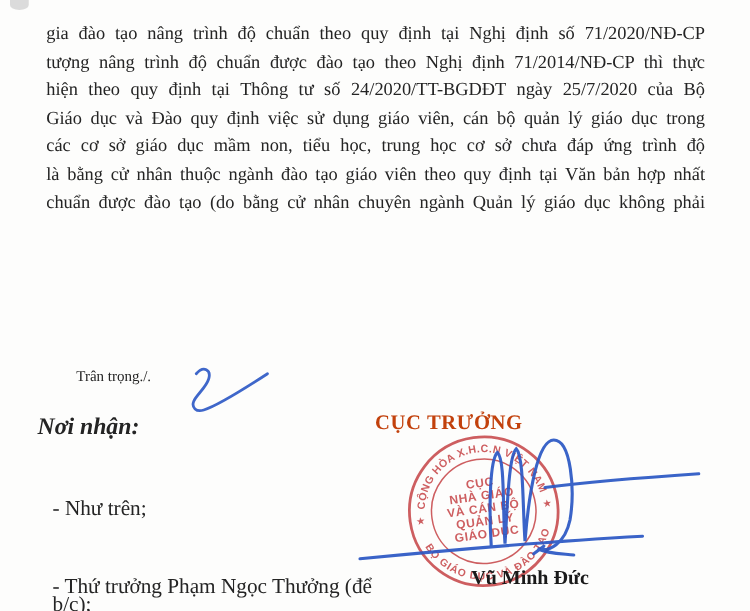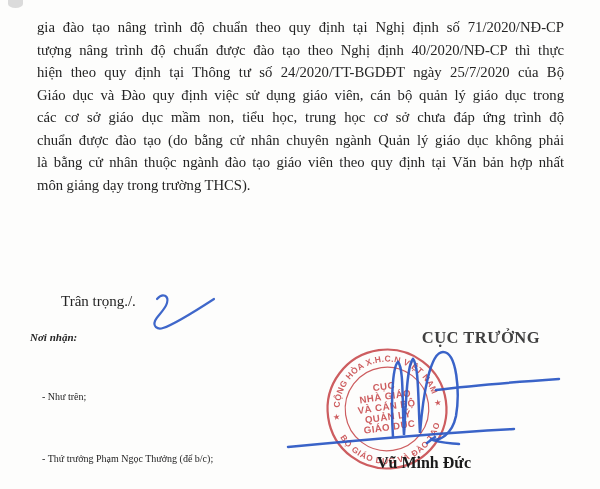--- a/index.html
+++ b/index.html
@@ -24,60 +24,59 @@
     font-size:14.7px;
     text-align:justify;text-align-last:justify;
     overflow:hidden;white-space:nowrap;
     word-spacing:-0.2px;
   }
   .line.last{
     text-align:left;text-align-last:left;white-space:normal;
   }
   .closing{
     position:absolute;left:61px;top:291px;
-    font-size:15px;line-height:20px;
+    font-size:12px;line-height:20px;
   }
   .paraph-svg{position:absolute;left:142px;top:289px;}
   .recipients{position:absolute;left:30px;top:331px;width:280px;}
   .recipients .heading{
-    font-weight:bold;font-style:italic;font-size:11px;margin-bottom:4px;
+    font-weight:bold;font-style:italic;font-size:19px;margin-bottom:4px;
   }
   .recipients .item{
-    font-size:10px;line-height:15.6px;padding-left:12px;margin-top:46px;
+    font-size:17px;line-height:15.6px;padding-left:12px;margin-top:46px;
   }
   .sign-title{
     position:absolute;left:300px;top:328px;width:240px;
-    text-align:right;font-weight:bold;font-size:16.5px;letter-spacing:.5px;
-    color:#404040;
+    text-align:left;font-weight:bold;font-size:16.5px;letter-spacing:.5px;
+    color:#c2410c;
   }
   .seal-svg{
     position:absolute;left:322px;top:344px;width:130px;height:130px;
   }
   .sig-svg{position:absolute;left:280px;top:337px;}
   .sign-name{
     position:absolute;left:304px;top:454px;width:240px;
     text-align:center;font-weight:bold;font-size:16px;color:#1a1a1a;
   }
 </style>
 </head>
 <body>
 
 <div class="page">
 
   <div class="smudge"></div>
 
   <div class="doc-body">
     <div class="line">gia đào tạo nâng trình độ chuẩn theo quy định tại Nghị định số 71/2020/NĐ-CP</div>
-    <div class="line">tượng nâng trình độ chuẩn được đào tạo theo Nghị định 40/2020/NĐ-CP thì thực</div>
+    <div class="line">tượng nâng trình độ chuẩn được đào tạo theo Nghị định 71/2014/NĐ-CP thì thực</div>
     <div class="line">hiện theo quy định tại Thông tư số 24/2020/TT-BGDĐT ngày 25/7/2020 của Bộ</div>
     <div class="line">Giáo dục và Đào quy định việc sử dụng giáo viên, cán bộ quản lý giáo dục trong</div>
     <div class="line">các cơ sở giáo dục mầm non, tiểu học, trung học cơ sở chưa đáp ứng trình độ</div>
+    <div class="line">là bằng cử nhân thuộc ngành đào tạo giáo viên theo quy định tại Văn bản hợp nhất</div>
     <div class="line">chuẩn được đào tạo (do bằng cử nhân chuyên ngành Quản lý giáo dục không phải</div>
-    <div class="line">là bằng cử nhân thuộc ngành đào tạo giáo viên theo quy định tại Văn bản hợp nhất</div>
-    <div class="line last">môn giảng dạy trong trường THCS).</div>
   </div>
 
   <div class="closing">Trân trọng./.</div>
 
   <svg class="paraph-svg" width="78" height="48" viewBox="0 0 78 48">
     <path d="M 15 10 C 21 3 27 7 25 14 C 23 21 15 27 13 32 C 11 37 15 41 21 39 C 31 36 52 23 72 10" fill="none" stroke="#2a57c4" stroke-width="2.2" stroke-linecap="round" opacity="0.9"></path>
   </svg>
 
   <div class="recipients">
     <div class="heading">Nơi nhận:</div>

